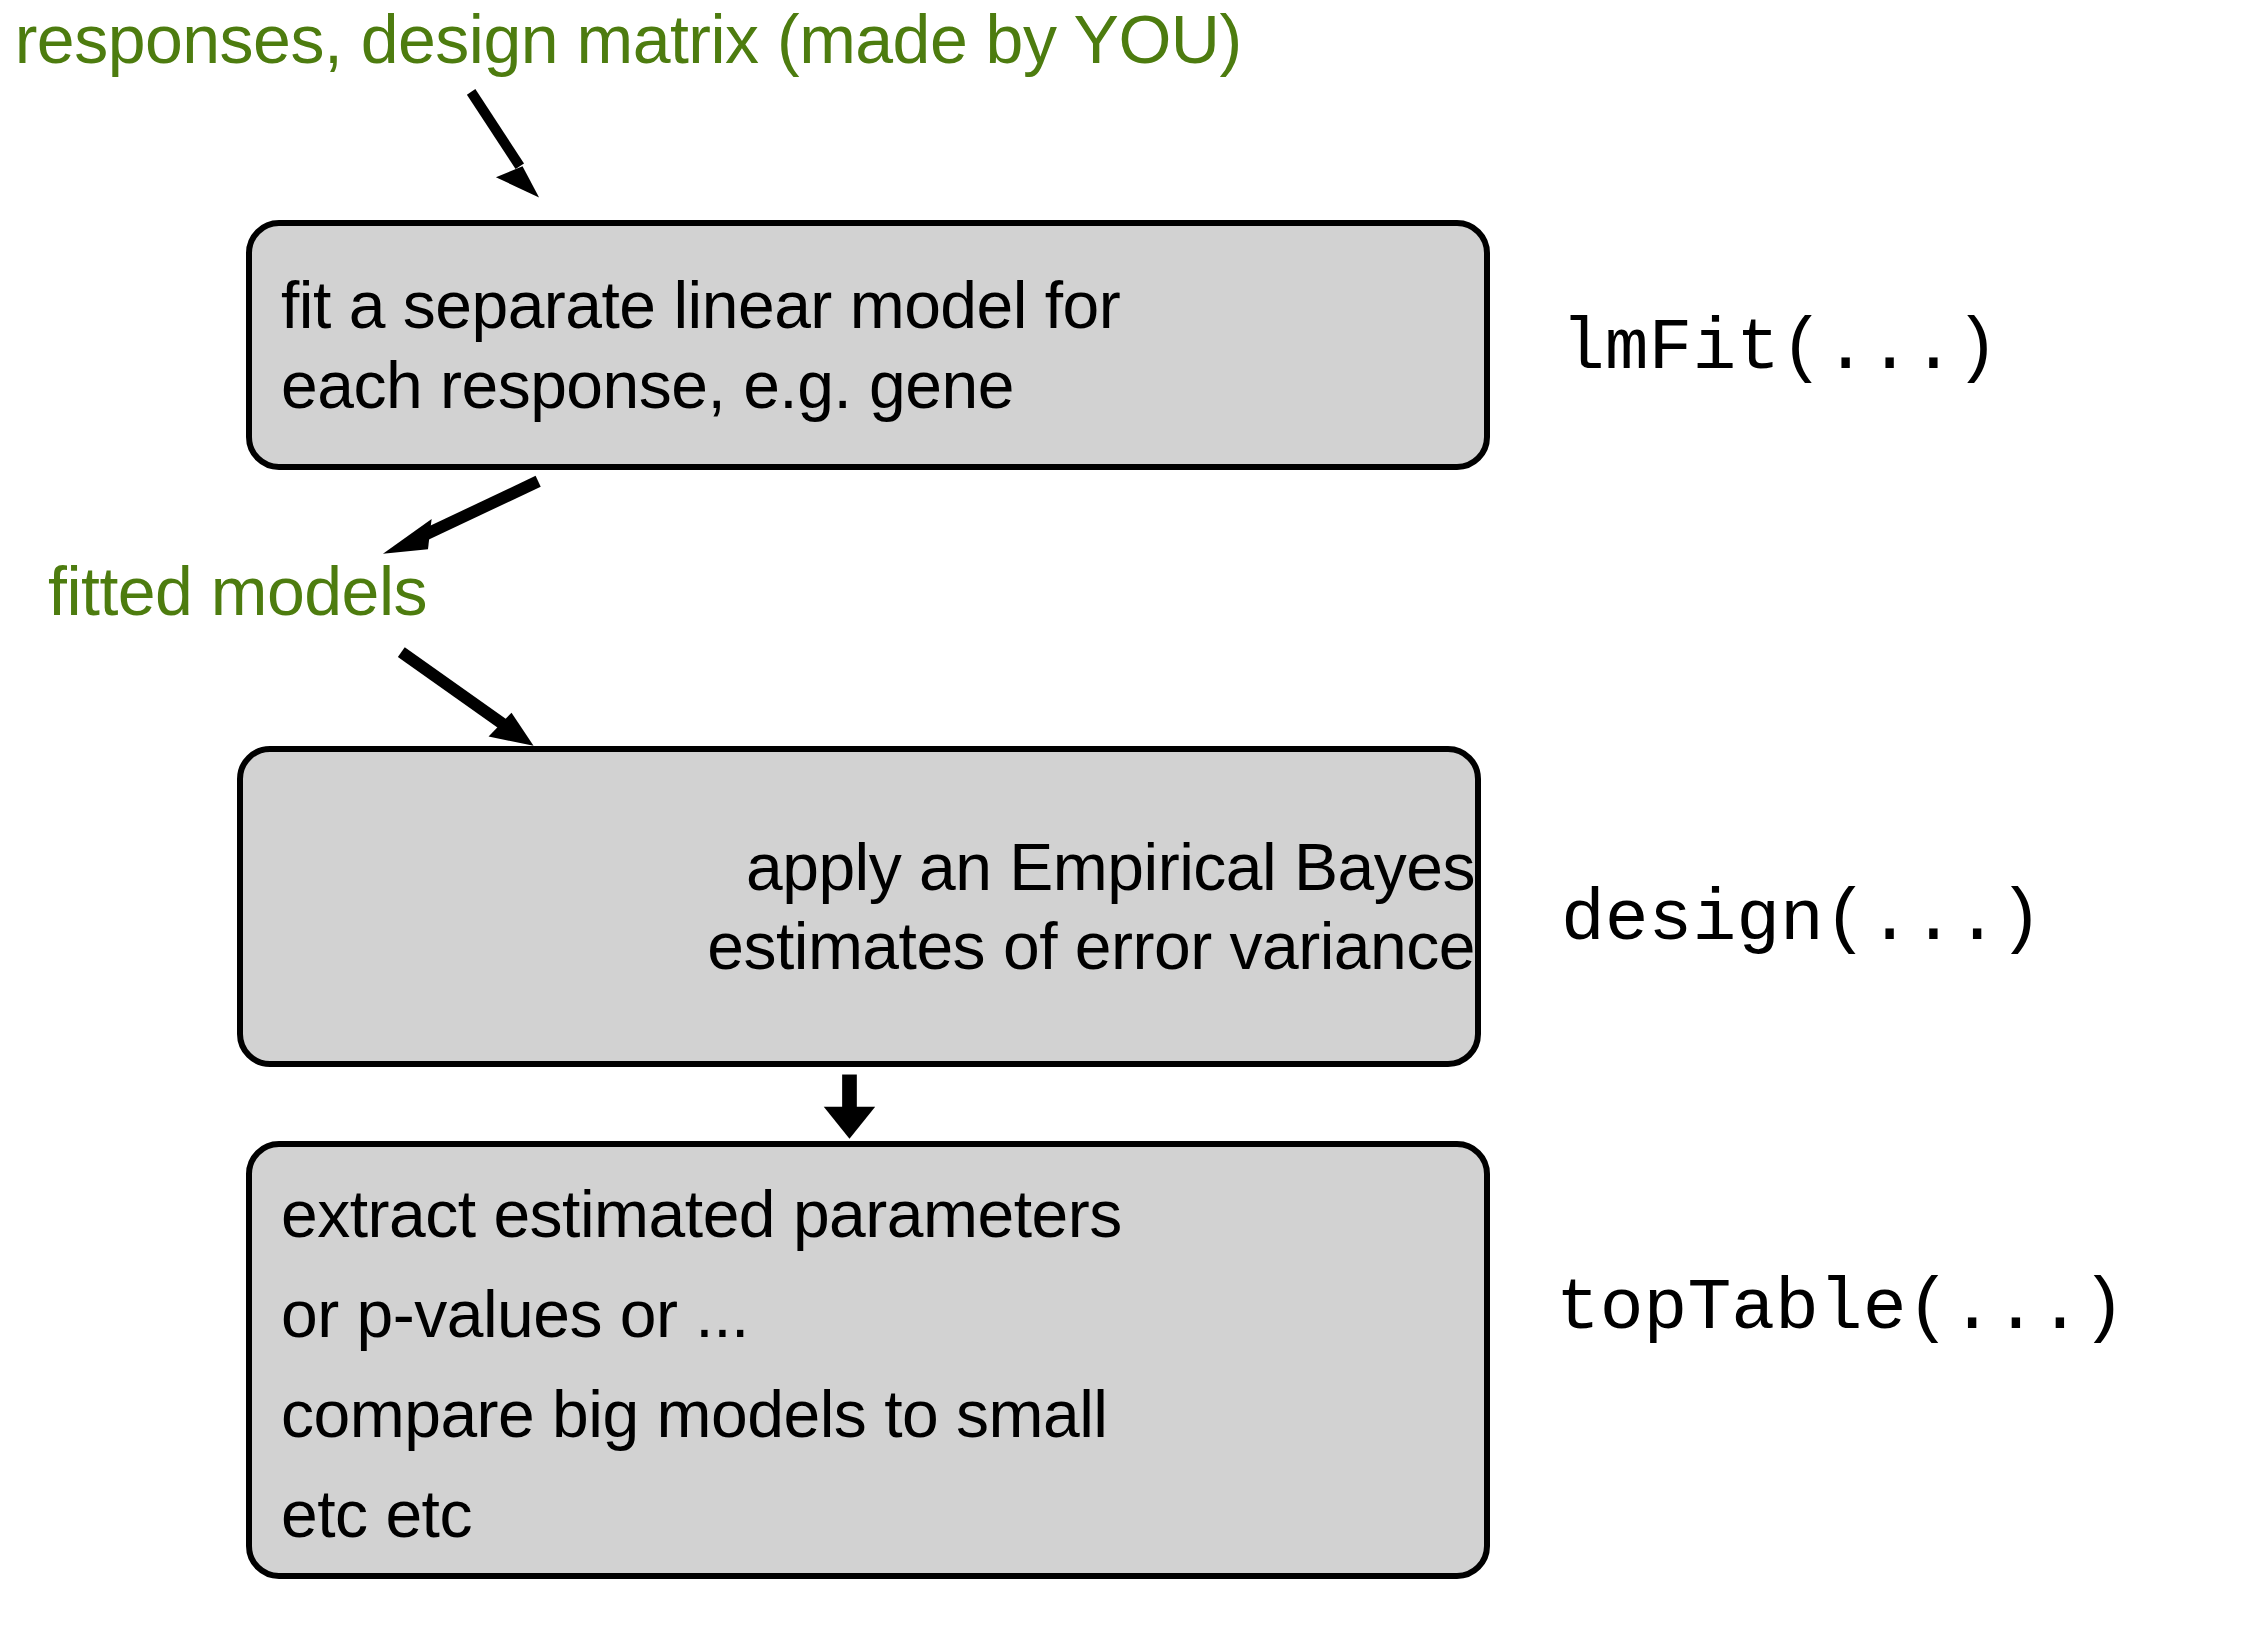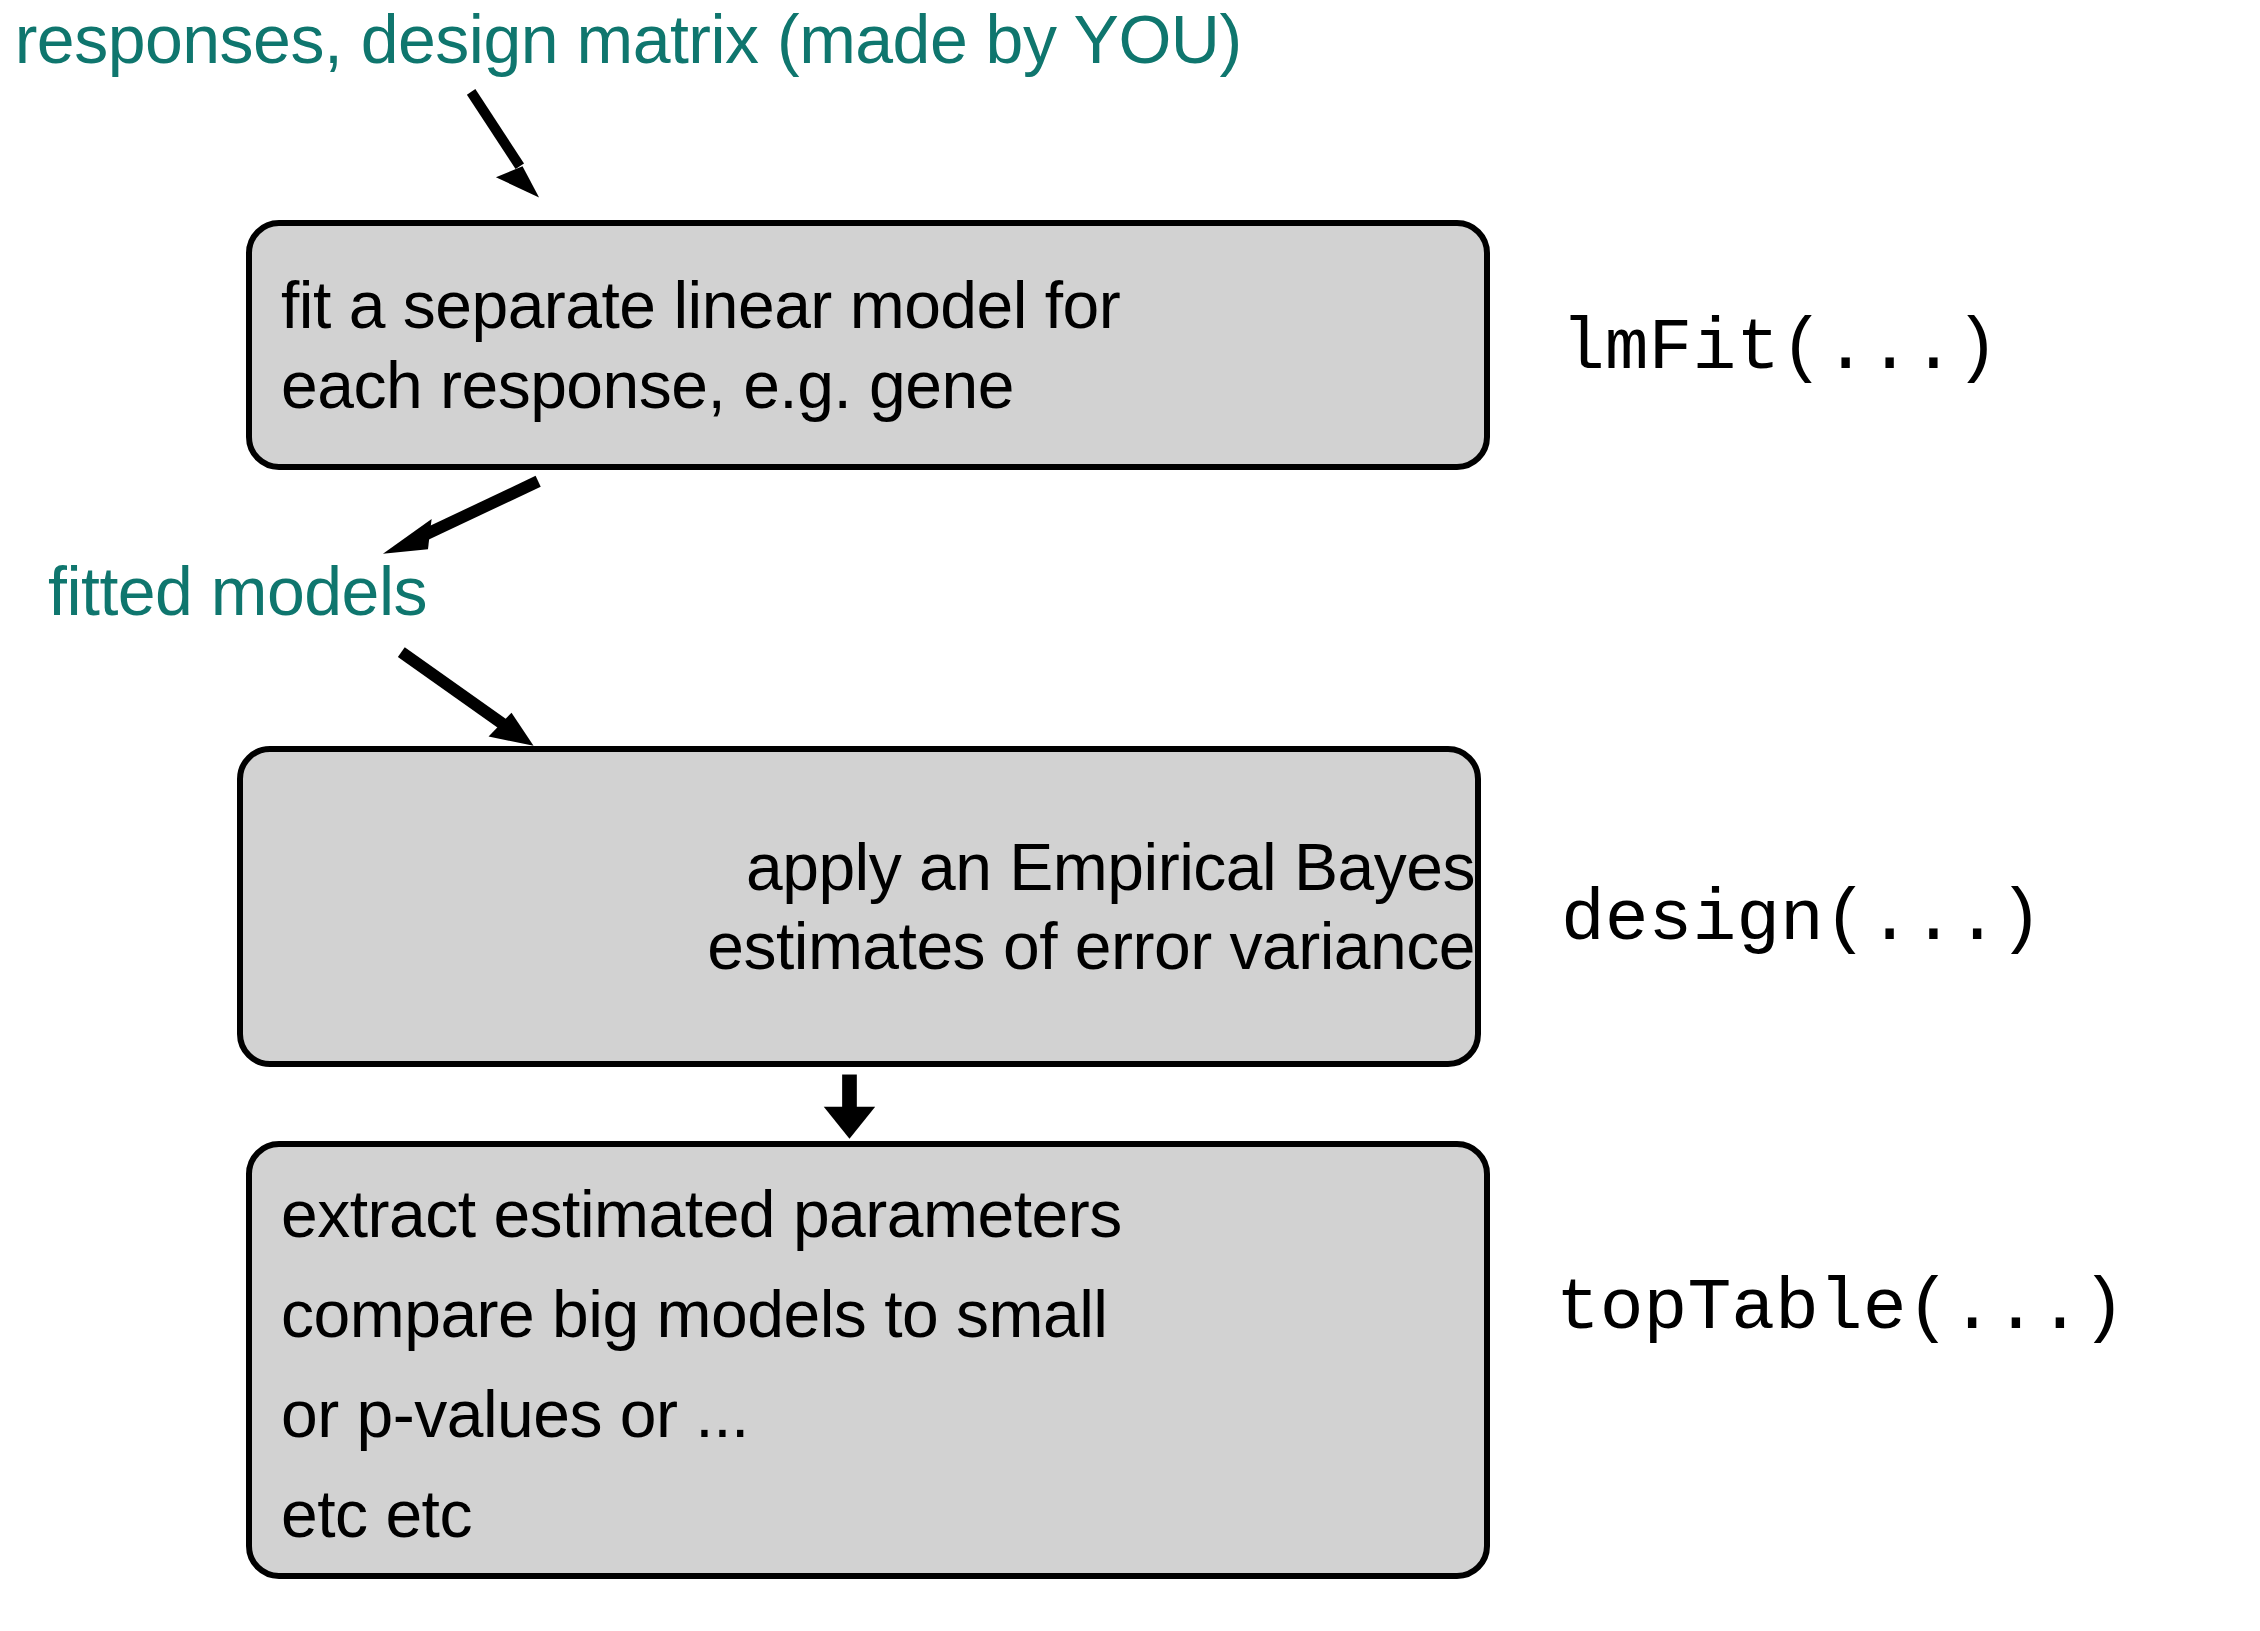--- a/index.html
+++ b/index.html
@@ -33,21 +33,21 @@
     width: 2261px;
     height: 1632px;
     pointer-events: none;
   }
 
   
   .annotation {
     position: absolute;
     font-family: "Liberation Sans", sans-serif;
     font-weight: 400;
-    color: #0f766e;
+    color: #4d7c0f;
     white-space: nowrap;
     line-height: 1;
     letter-spacing: -0.5px;
   }
 
   #annotation-inputs {
     left: 14.7px;
     top: 4.6px;
     font-size: 68px;
   }
@@ -136,22 +136,22 @@
   <div class="fn-label" id="fn-lmfit">lmFit(...)</div>
 
   <div class="proc-box" id="box-ebayes">
     <div class="line">apply an Empirical Bayes</div>
     <div class="line">estimates of error variance</div>
   </div>
   <div class="fn-label" id="fn-ebayes">design(...)</div>
 
   <div class="proc-box" id="box-toptable">
     <div class="line">extract estimated parameters</div>
+    <div class="line">or p-values or ...</div>
     <div class="line">compare big models to small</div>
-    <div class="line">or p-values or ...</div>
     <div class="line">etc etc</div>
   </div>
   <div class="fn-label" id="fn-toptable">topTable(...)</div>
 
   <svg id="arrow-layer" viewBox="0 0 2462 1777" width="2261" height="1632">
 
     <g>
       <line x1="513" y1="100" x2="566" y2="181" stroke="#000" stroke-width="11"></line>
       <polygon points="587,215 540,193 569,181" fill="#000"></polygon>
     </g>

